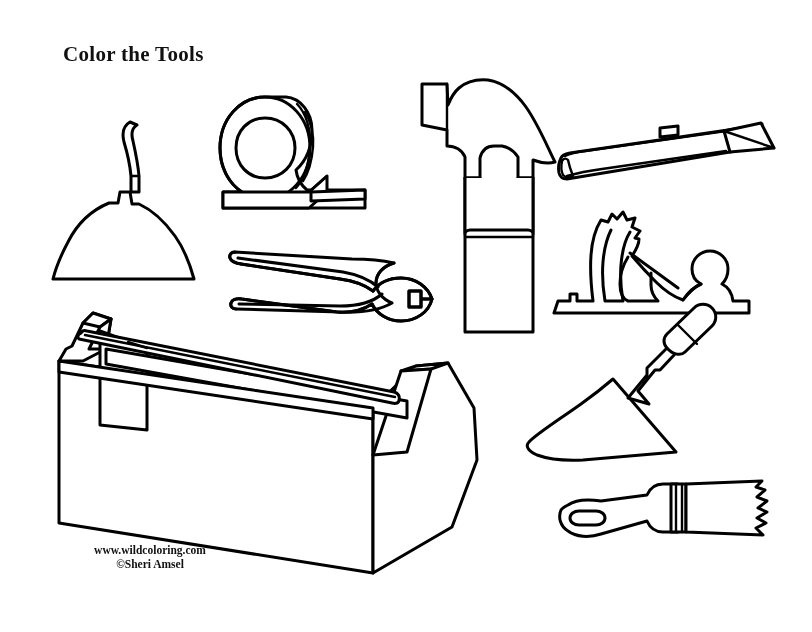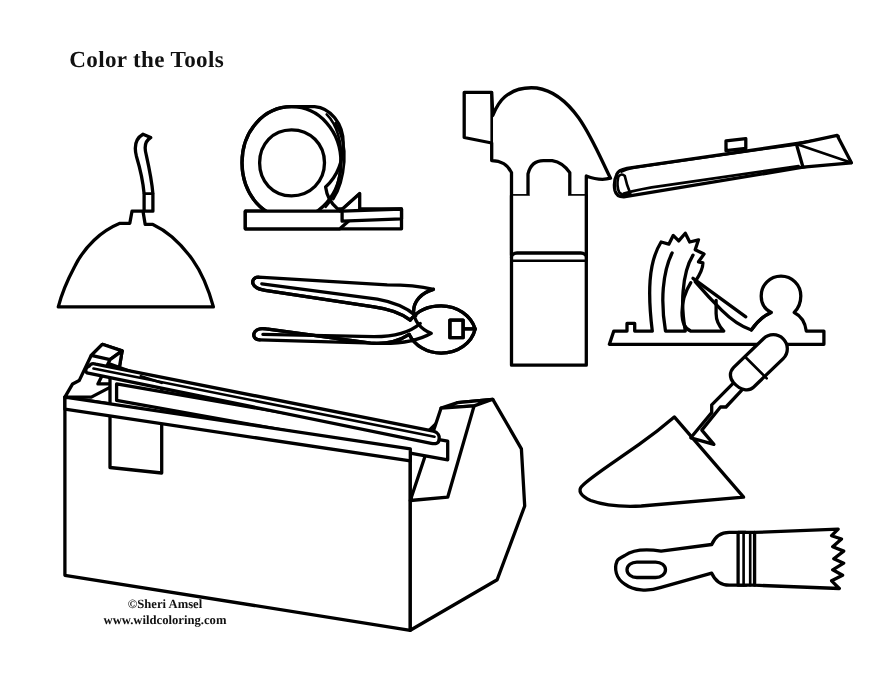--- a/index.html
+++ b/index.html
@@ -398,17 +398,17 @@
            L 747,518
            L 756,523
            L 746,528
            L 753,535
            L 676,532 Z"></path>
     </g>
 
   </svg>
 
   <div id="credit">
+    <div>www.wildcoloring.com</div>
     <div>©Sheri Amsel</div>
-    <div>www.wildcoloring.com</div>
   </div>
 
 </div>
 
 </body></html>

